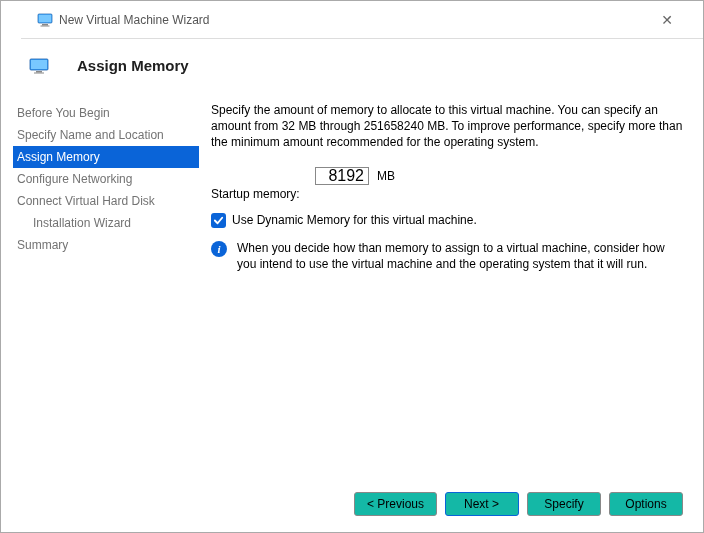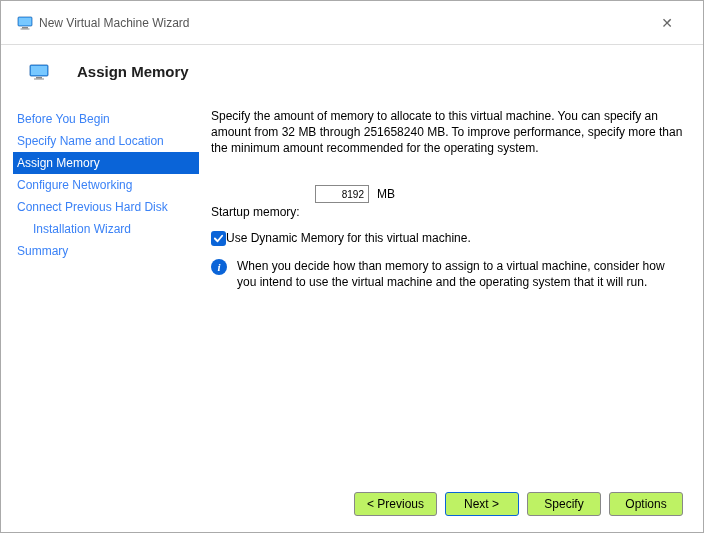--- a/index.html
+++ b/index.html
@@ -13,27 +13,28 @@
   .window {
     width: 704px;
     height: 533px;
     border: 1px solid #aaa;
     display: flex;
     flex-direction: column;
     background: #fff;
     position: relative;
   }
   .titlebar {
-    height: 44px;
+    height: 38px;
     display: flex;
     align-items: center;
     padding: 0 16px;
     border-bottom: 1px solid #ddd;
     color: #555;
     font-size: 12px;
+    margin-left: 20px;
   }
   .titlebar .app-icon {
     width: 16px; height: 16px; margin-right: 6px;
   }
   .titlebar .title { flex: 1; }
   .titlebar .close {
     width: 40px;
     text-align: center;
     color: #666;
     font-size: 14px;
@@ -59,56 +60,57 @@
     padding: 14px 20px 0 0;
     overflow: hidden;
   }
   .sidebar {
     width: 198px;
     padding-left: 12px;
   }
   .sidebar .step {
     padding: 3px 6px 3px 4px;
     cursor: default;
-    color: #3b82f6;
+    color: #737373;
     line-height: 16px;
     white-space: nowrap;
   }
   .sidebar .step.selected {
     background: #0a64d8;
     color: #fff;
   }
   .sidebar .step.indent {
     padding-left: 20px;
   }
   .content {
     flex: 1;
     padding-left: 12px;
     line-height: 16px;
   }
-  .desc { margin-bottom: 12px; }
+  .desc { margin-bottom: 0; }
   .field-row {
     display: flex;
     align-items: center;
     gap: 8px;
     margin-bottom: 10px;
   }
   .field-row label { width: 96px; margin-top: 36px; }
   .mem-input {
     width: 54px;
     height: 18px;
     border: 1px solid #888;
     text-align: right;
     padding: 0 4px;
     font-family: inherit;
-    font-size: 10px;
+    font-size: 16px;
   }
   .check-row {
     display: flex;
     align-items: center;
+    gap: 6px;
     margin-bottom: 12px;
   }
   .checkbox {
     width: 15px; height: 15px;
     border-radius: 3px;
     background: #0a64d8;
     display: flex;
     align-items: center;
     justify-content: center;
     flex-shrink: 0;
@@ -137,21 +139,21 @@
     display: flex;
     justify-content: flex-end;
     gap: 8px;
     padding: 10px 20px 16px 20px;
   }
   .btn {
     min-width: 74px;
     height: 24px;
     border: 1px solid #888;
     border-radius: 3px;
-    background: #bef264;
+    background: #14b8a6;
     font-family: inherit;
     font-size: 12px;
     cursor: default;
     padding: 0 12px;
   }
   .btn.default {
     border: 1.5px solid #0a64d8;
     padding-left: 11px;
   }
   svg.monitor { display: block; }
@@ -185,21 +187,21 @@
     </span>
     <h1>Assign Memory</h1>
   </div>
 
   <div class="body">
     <div class="sidebar">
       <div class="step">Before You Begin</div>
       <div class="step">Specify Name and Location</div>
       <div class="step selected">Assign Memory</div>
       <div class="step">Configure Networking</div>
-      <div class="step">Connect Previous Hard Disk</div>
+      <div class="step">Connect Virtual Hard Disk</div>
       <div class="step indent">Installation Wizard</div>
       <div class="step">Summary</div>
     </div>
 
     <div class="content">
       <div class="desc">Specify the amount of memory to allocate to this virtual machine. You can specify an amount from 32 MB through 251658240 MB. To improve performance, specify more than the minimum amount recommended for the operating system.</div>
 
       <div class="field-row">
         <label>Startup memory:</label>
         <input class="mem-input" type="text" value="8192" style="">

